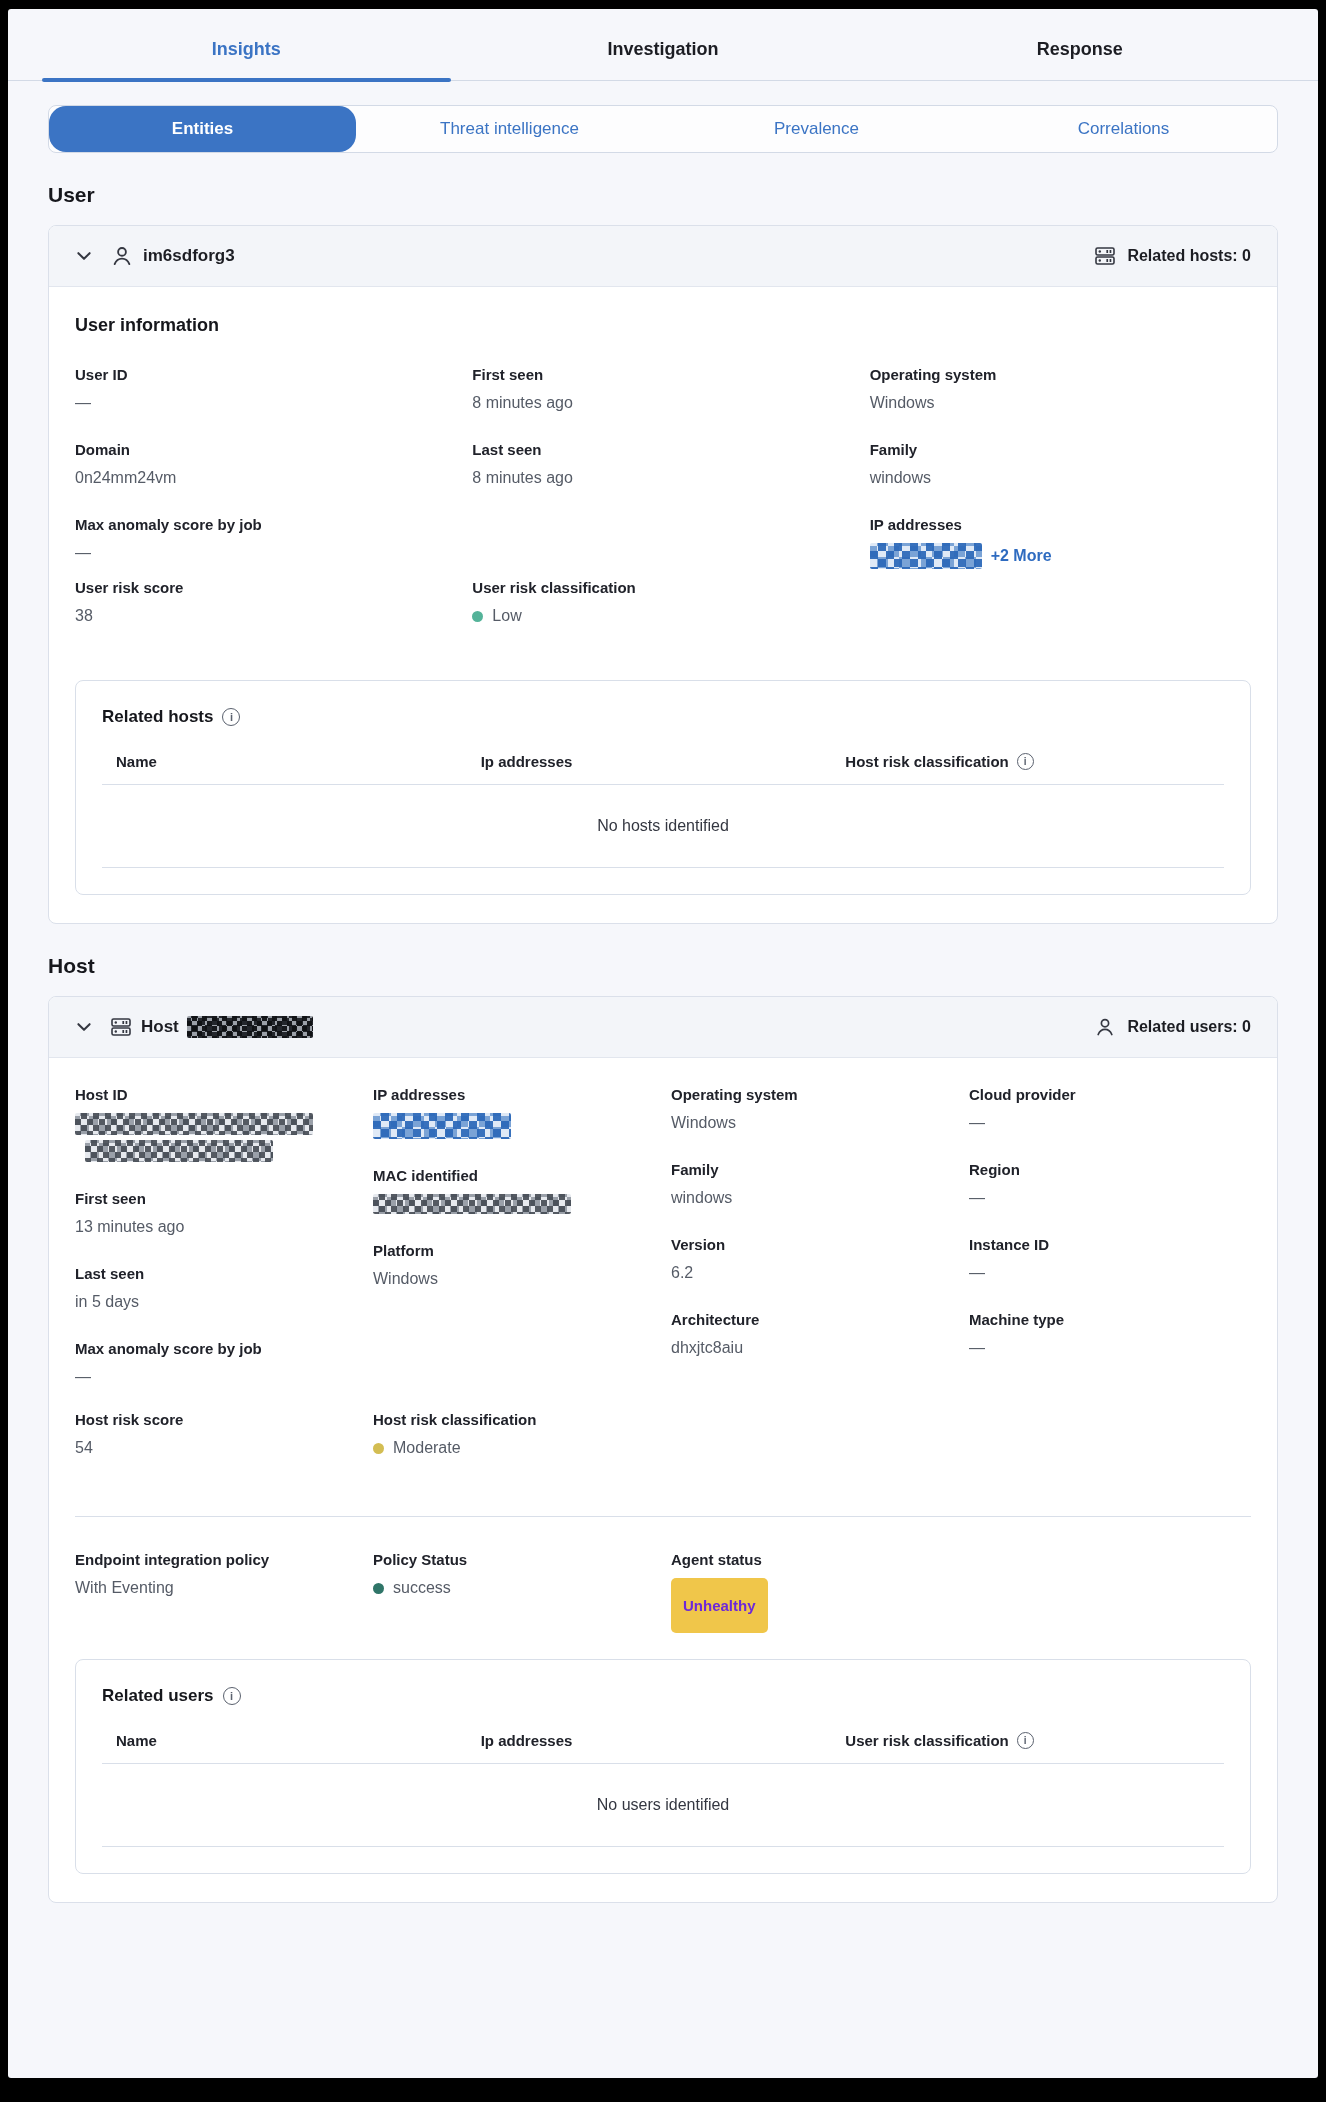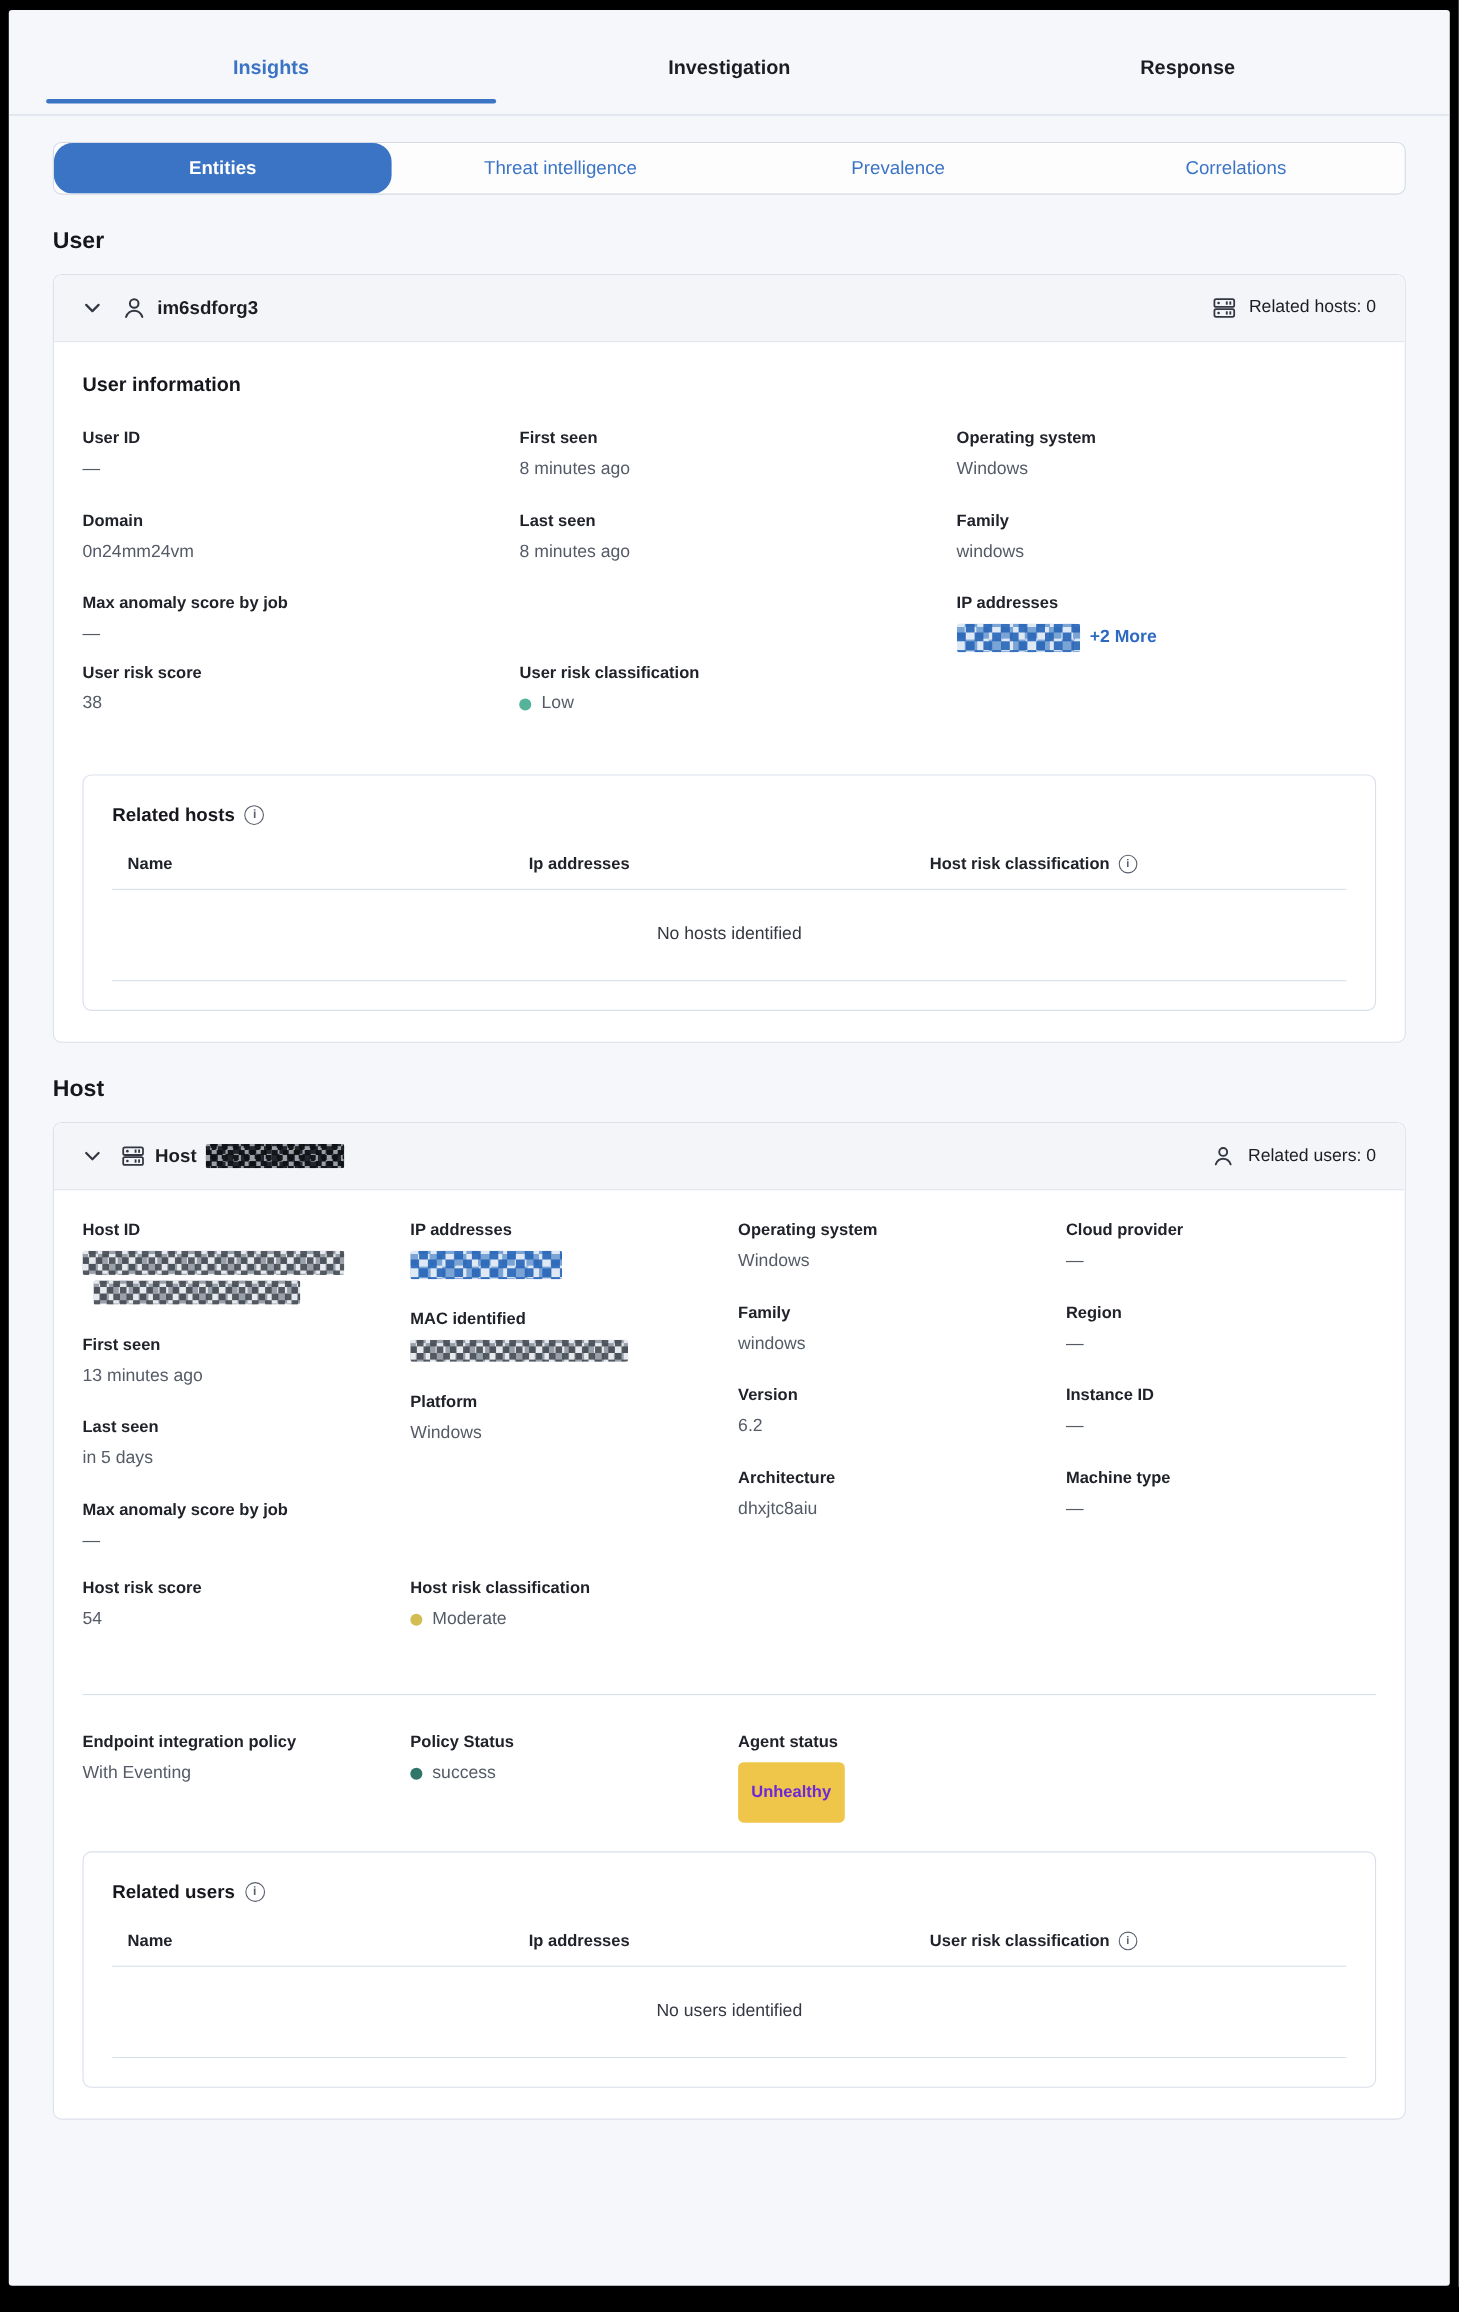--- a/index.html
+++ b/index.html
@@ -18,21 +18,21 @@
     width:100%;height:100%;
     box-sizing:border-box;
     background:#f6f7fb;
     border-radius:3px;
     overflow:hidden;
   }
   
   .tabs{
     display:flex;
     border-bottom:1px solid #d3dae6;
-    padding:12px 30px;
+    padding:0 30px;
   }
   .tab{
     flex:1;
     text-align:center;
     padding:30px 0 20px 0;
     font-size:18px;
     font-weight:700;
     color:#1c1d23;
     position:relative;
     cursor:pointer;
@@ -89,21 +89,21 @@
     padding:0 26px;
     gap:16px;
   }
   .card-title{
     font-size:17px;font-weight:700;color:#1c1d23;
     display:flex;align-items:center;gap:8px;
   }
   .header-right{
     margin-left:auto;
     display:flex;align-items:center;gap:10px;
-    font-size:16px;font-weight:400;color:#1c1d23;
+    font-size:16px;font-weight:700;color:#1c1d23;
     cursor:pointer;
   }
   .card-body{padding:28px 26px;}
   .info-title{font-size:18px;font-weight:700;color:#16171c;margin-bottom:30px;}
   
   .grid3{display:grid;grid-template-columns:repeat(3,1fr);column-gap:16px;}
   .grid4{display:grid;grid-template-columns:repeat(4,1fr);column-gap:16px;}
   .field{margin-bottom:28px;}
   .field:last-child{margin-bottom:0;}
   .flabel{font-size:15px;font-weight:700;color:#20222a;margin-bottom:10px;}

